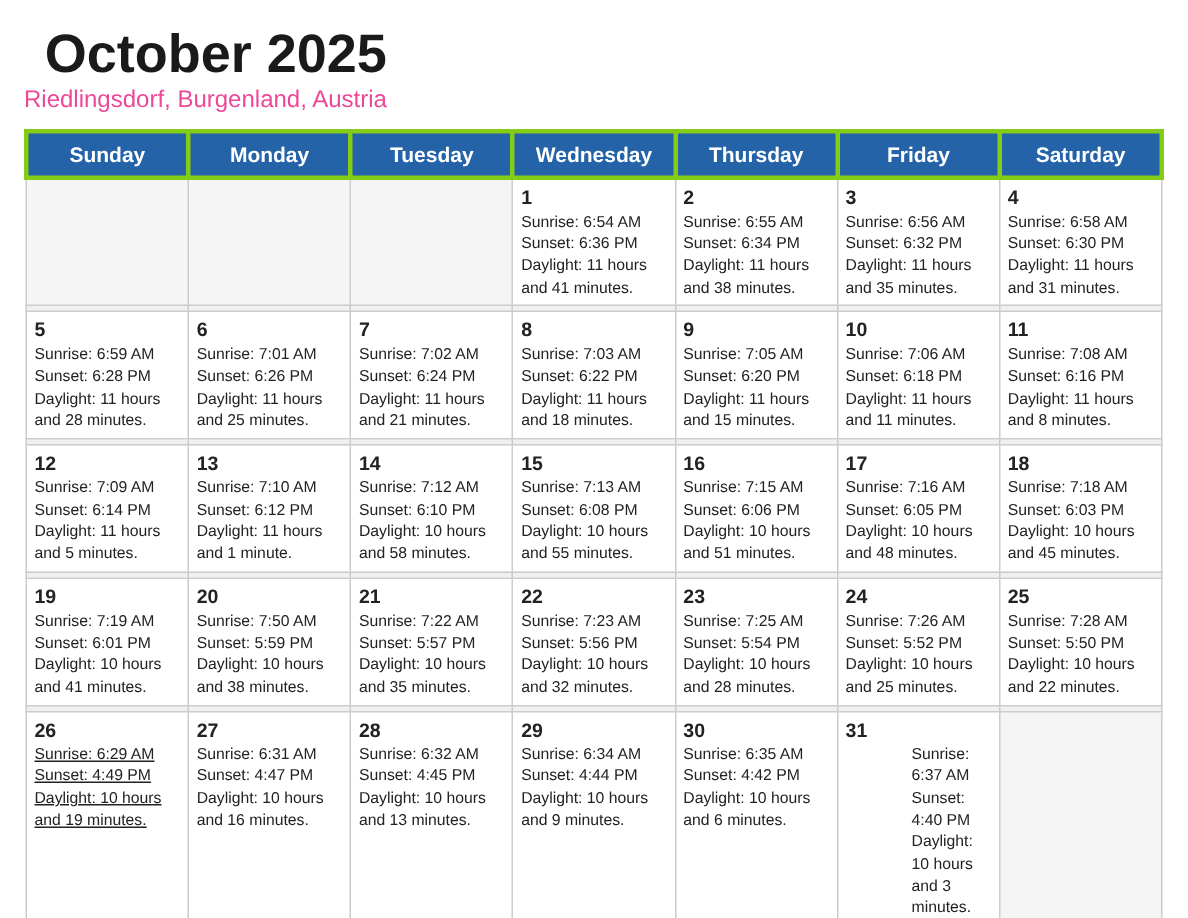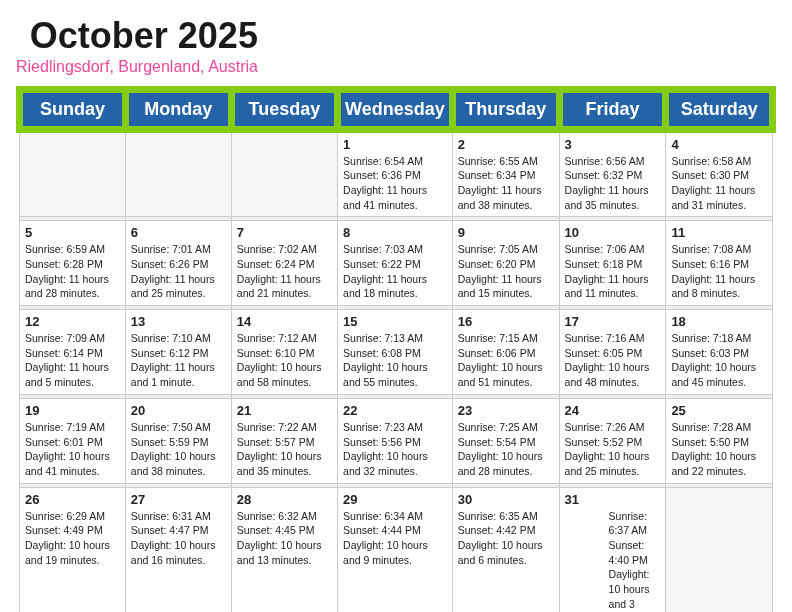--- a/index.html
+++ b/index.html
@@ -33,23 +33,23 @@
     .calendar {
       width: 100%;
       border-collapse: collapse;
       border: 1px solid #ccc;
     }
     .calendar th {
       background-color: #2563a8;
       color: #fff;
       text-align: center;
       padding: 6px 4px;
-      font-size: 18px;
+      font-size: 14px;
       font-weight: bold;
-      border: 7px solid #84cc16;
+      border: 3px solid #84cc16;
     }
     .calendar td {
       vertical-align: top;
       border: 1px solid #ccc;
       padding: 4px 5px;
       width: calc(100% / 7);
       min-height: 80px;
       font-size: 10.5px;
       color: #222;
       background: #fff;
@@ -326,21 +326,21 @@
         <td></td>
         <td></td>
         <td></td>
         <td></td>
         <td></td>
         <td></td>
       </tr>
       <tr>
         <td>
           <span class="day-number">26</span>
-          <div class="day-info" style="white-space: pre-line;">Sunrise: 6:29 AM
+          <div class="day-info" style="white-space: pre-line; text-decoration: underline;">Sunrise: 6:29 AM
 Sunset: 4:49 PM
 Daylight: 10 hours
 and 19 minutes.</div>
         </td>
         <td>
           <span class="day-number">27</span>
           <div class="day-info" style="white-space: pre-line;">Sunrise: 6:31 AM
 Sunset: 4:47 PM
 Daylight: 10 hours
 and 16 minutes.</div>

